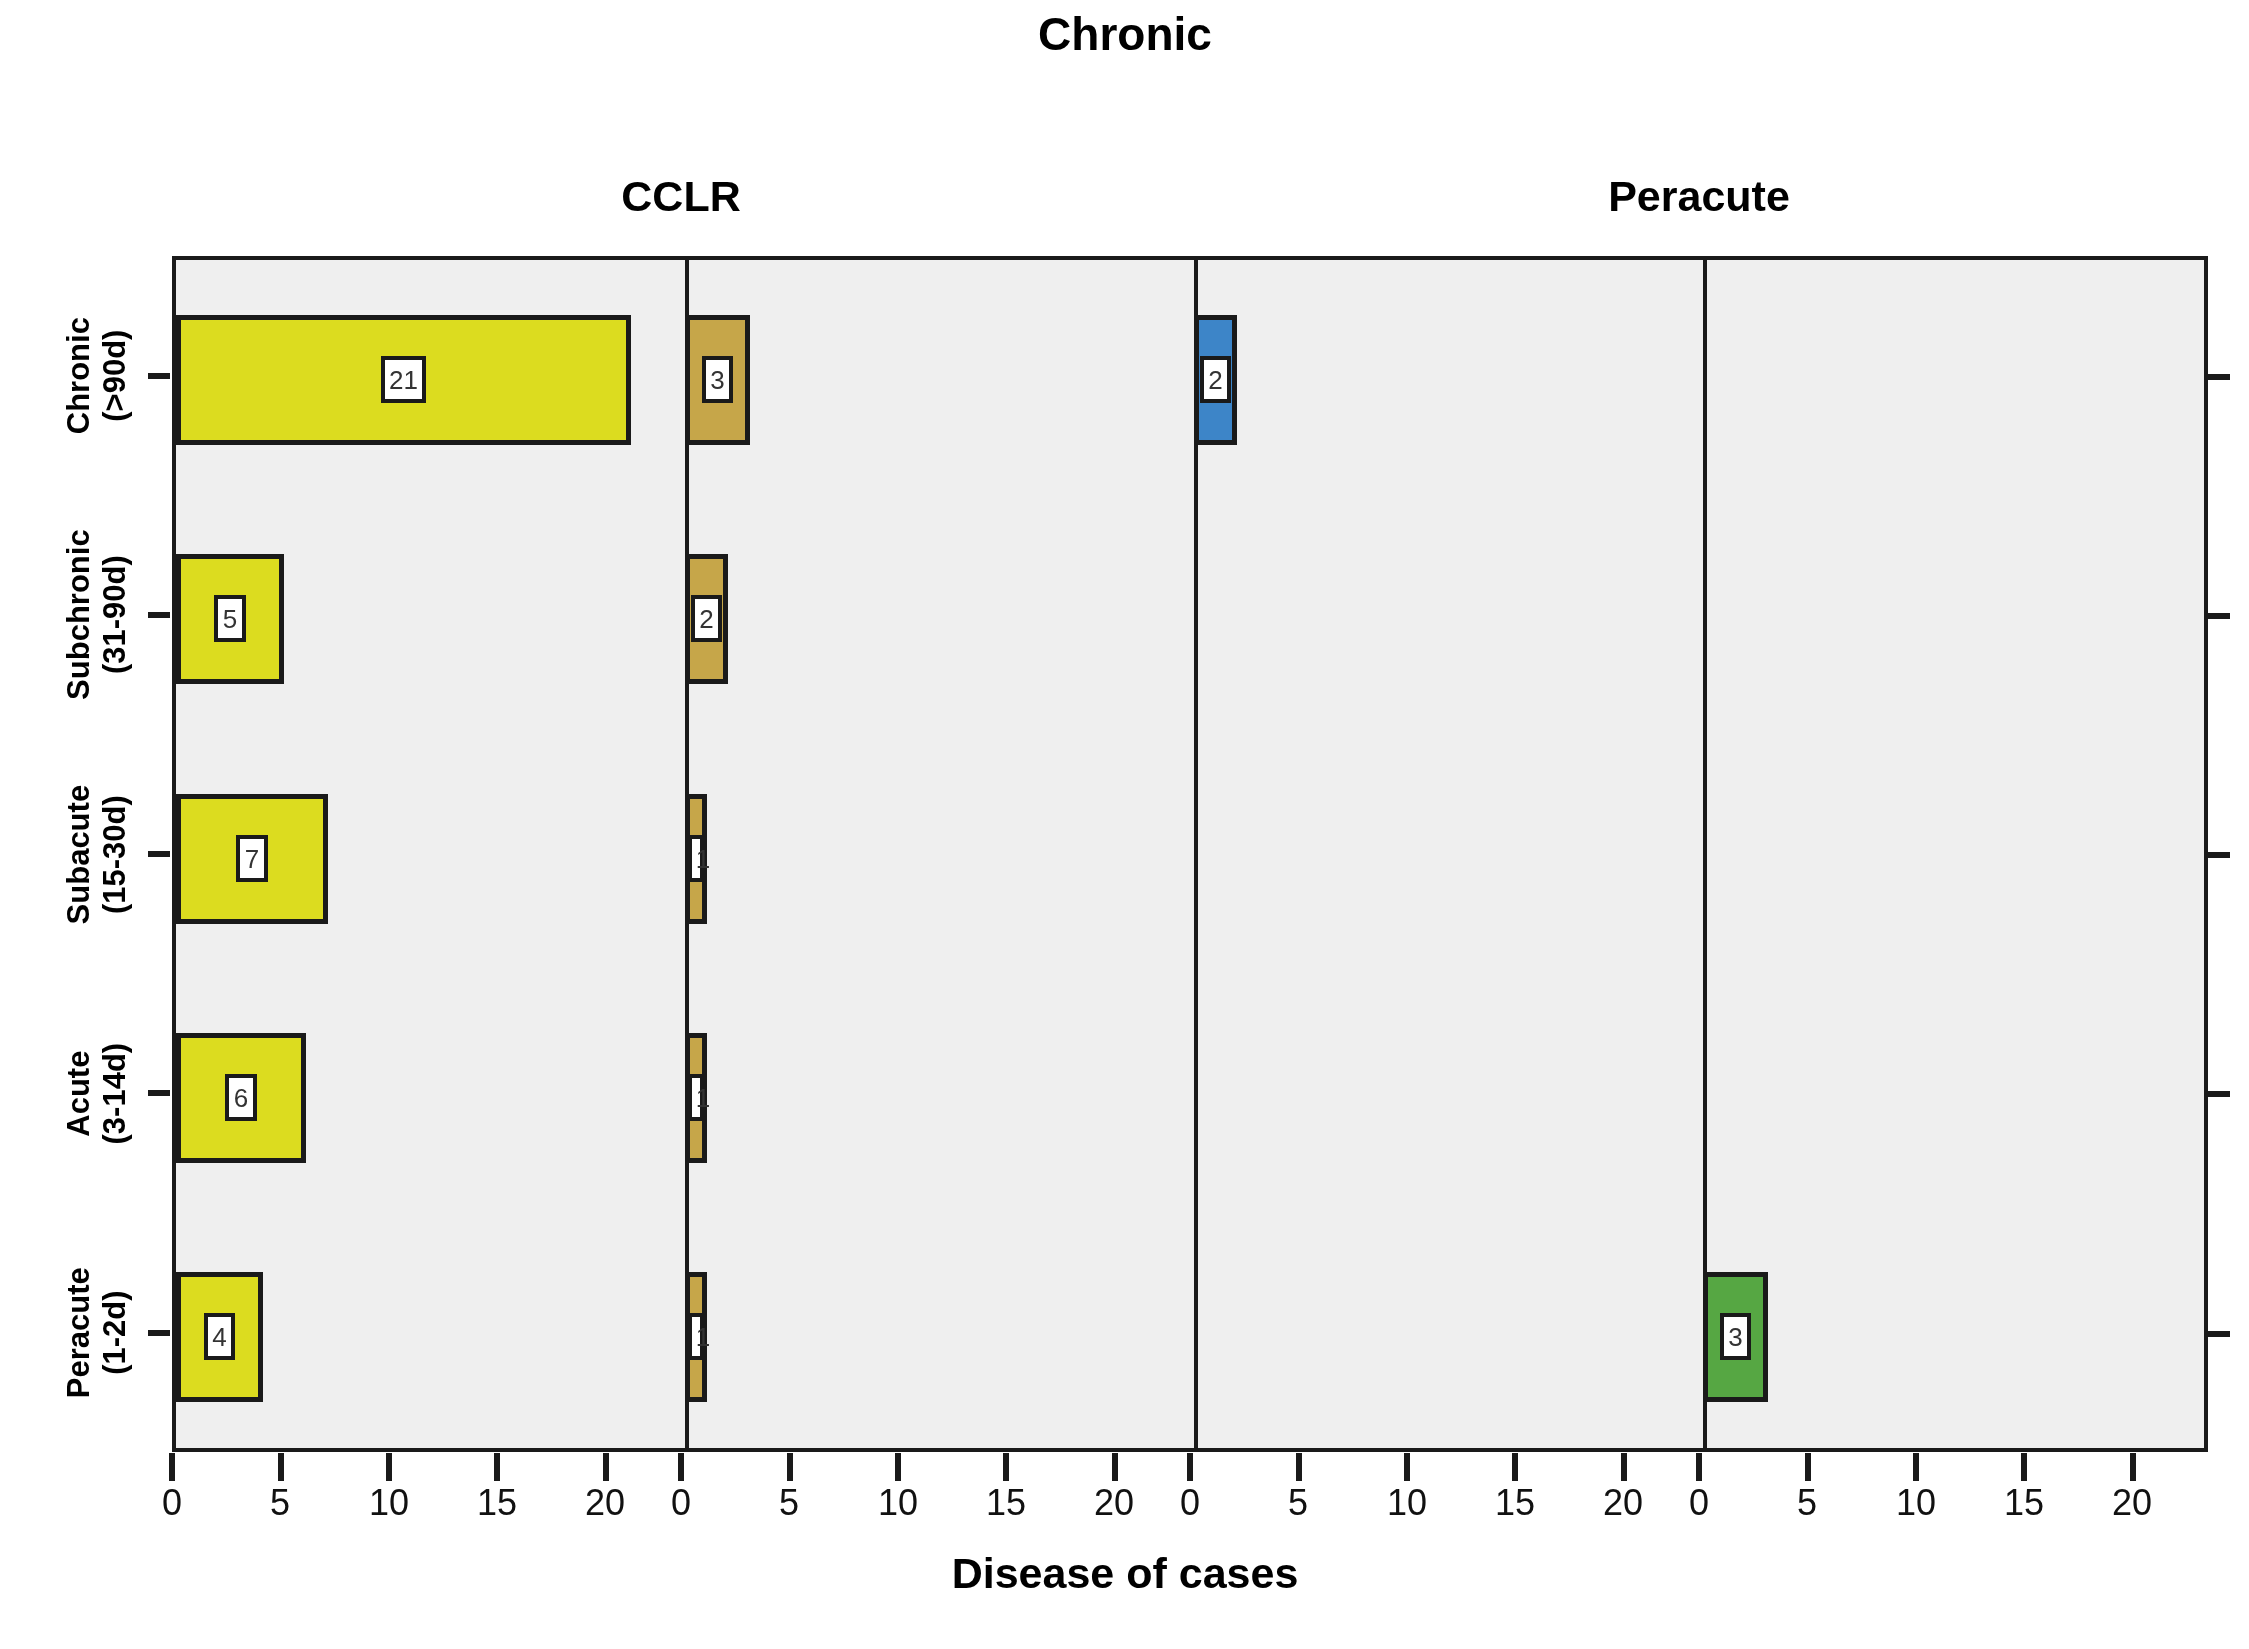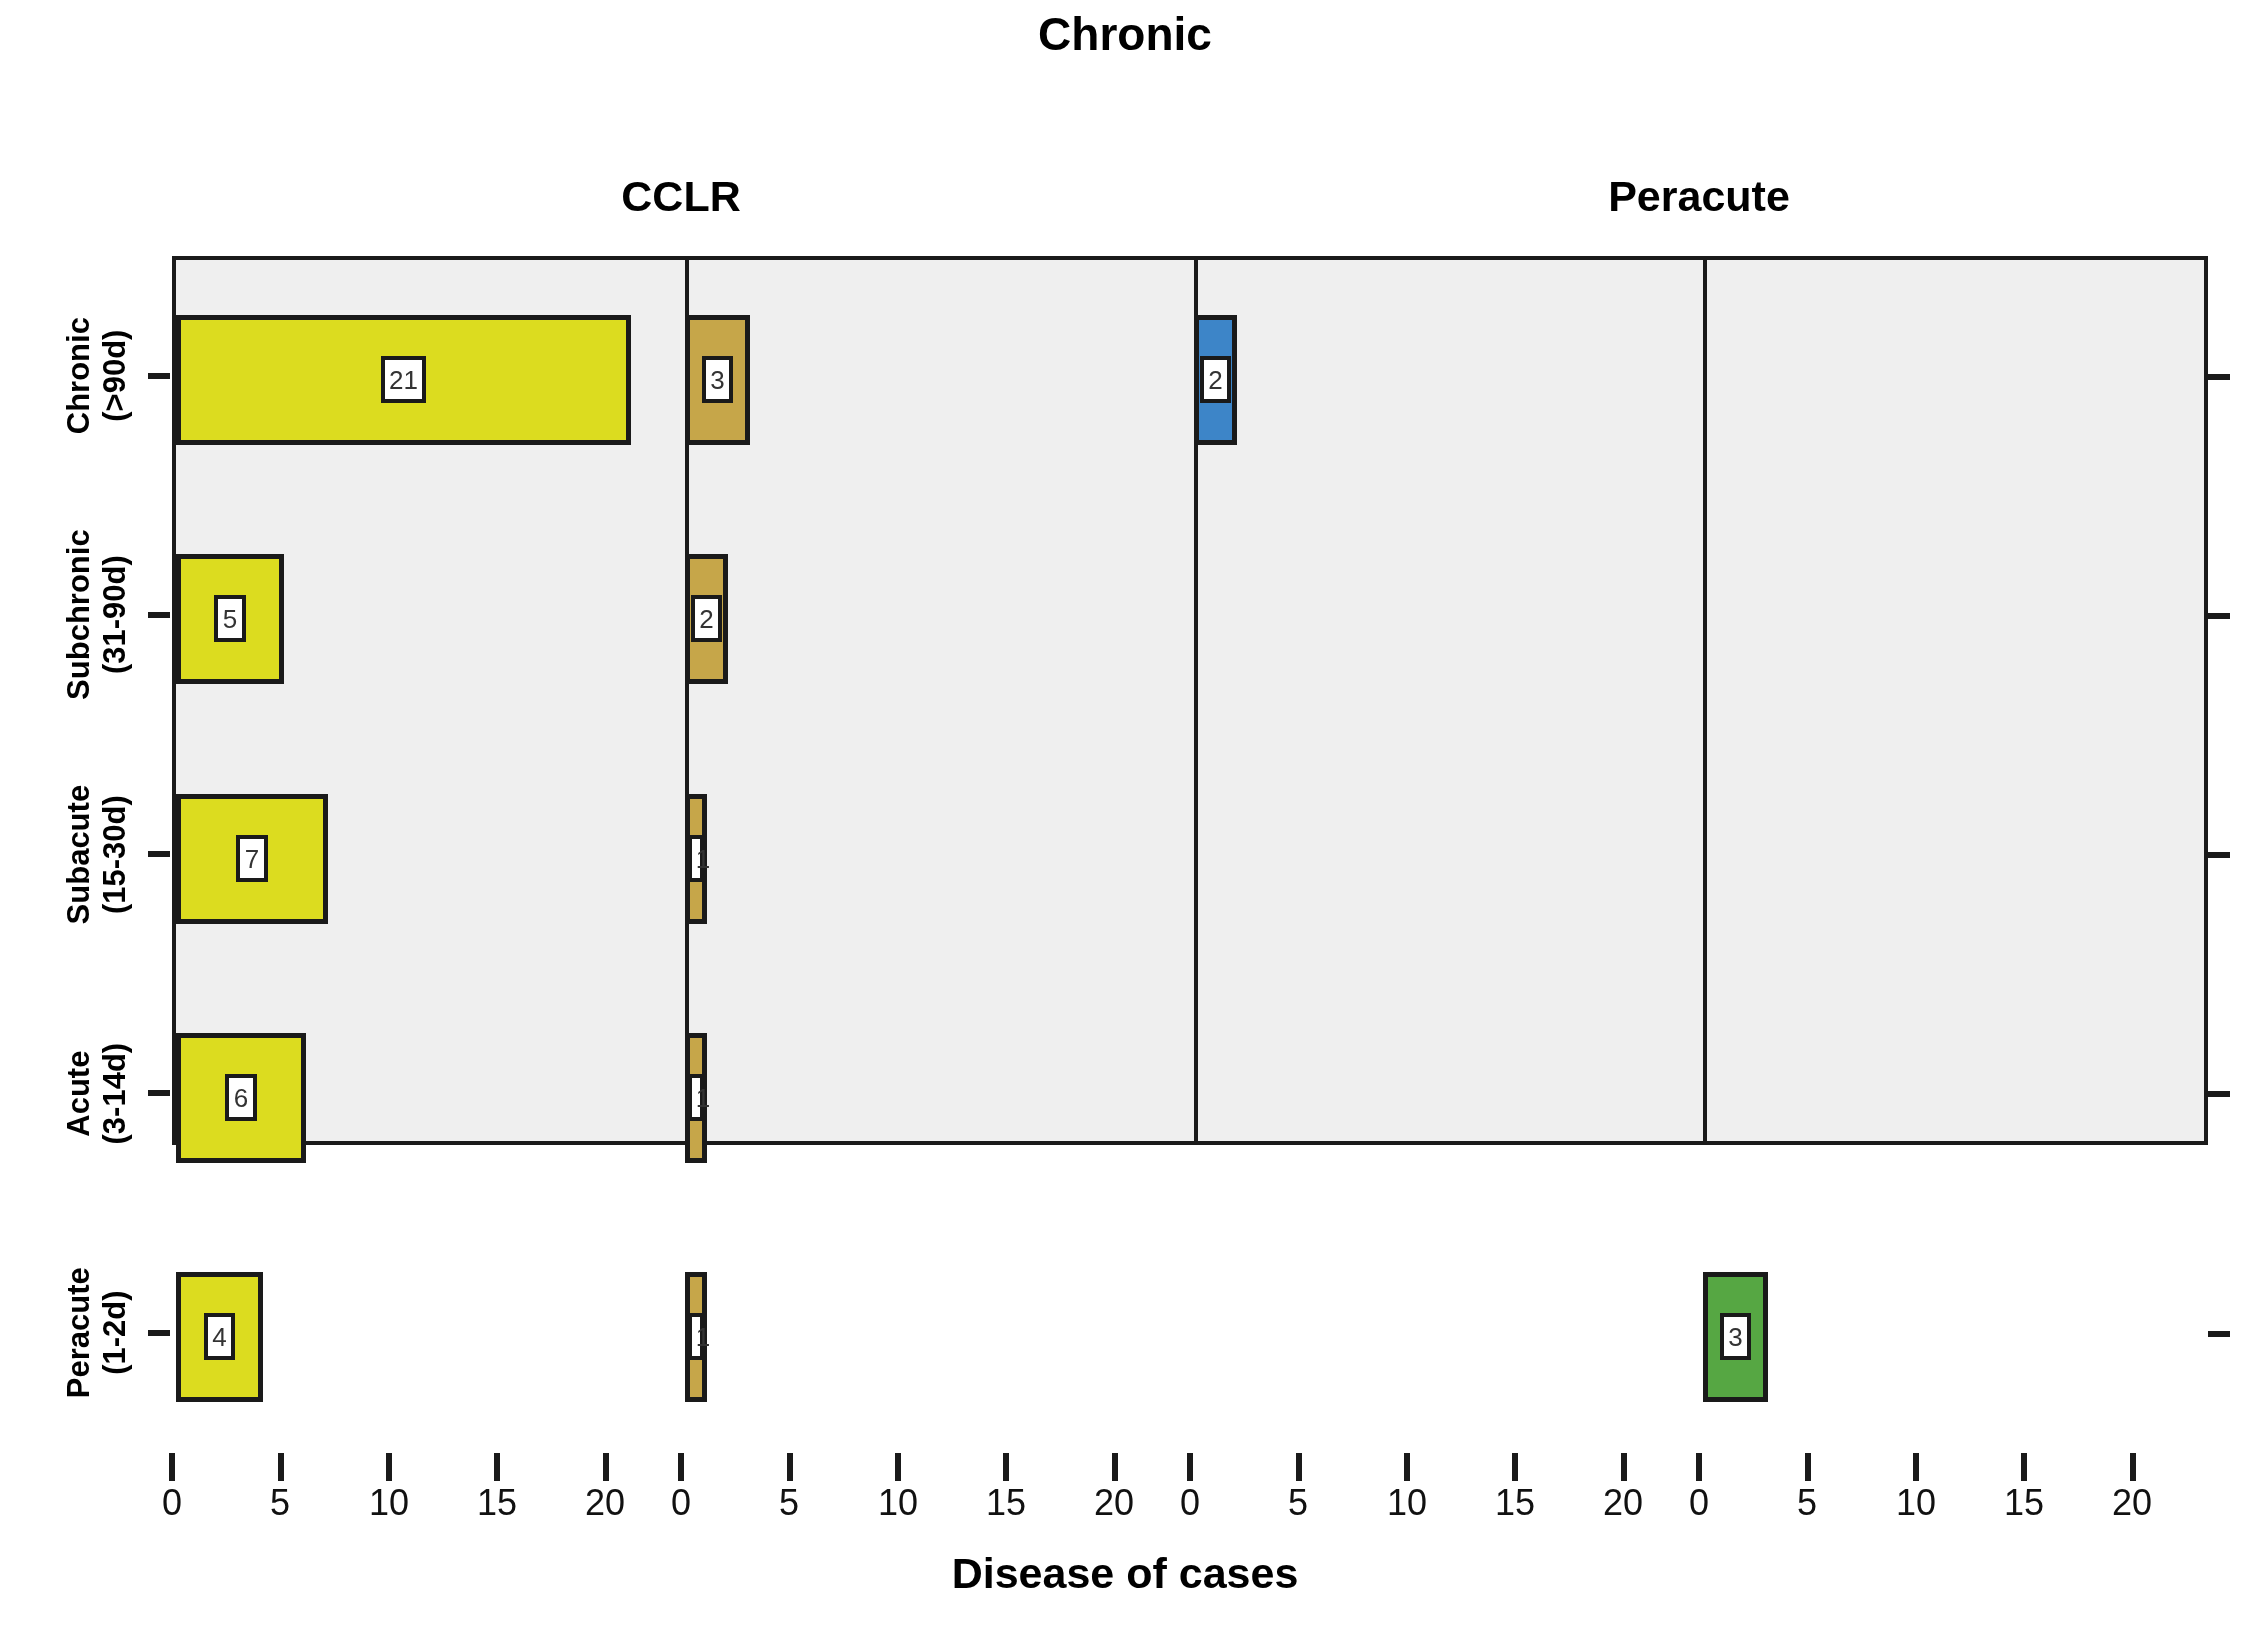--- a/index.html
+++ b/index.html
@@ -32,21 +32,21 @@
     text-align:center;
     font-size:43px;
     font-weight:bold;
     color:#000;
     line-height:79px;
   }
   
   #plot-frame{
     position:absolute;
     top:256px;left:172px;
-    width:2036px;height:889px;
+    width:2036px;height:1196px;
     background:#efefef;
     border:4.3px solid #1a1a1a;
     box-sizing:border-box;
   }
   .panel{
     position:absolute;
     top:0;bottom:0;
     width:509px;
   }
   .panel-divider{

